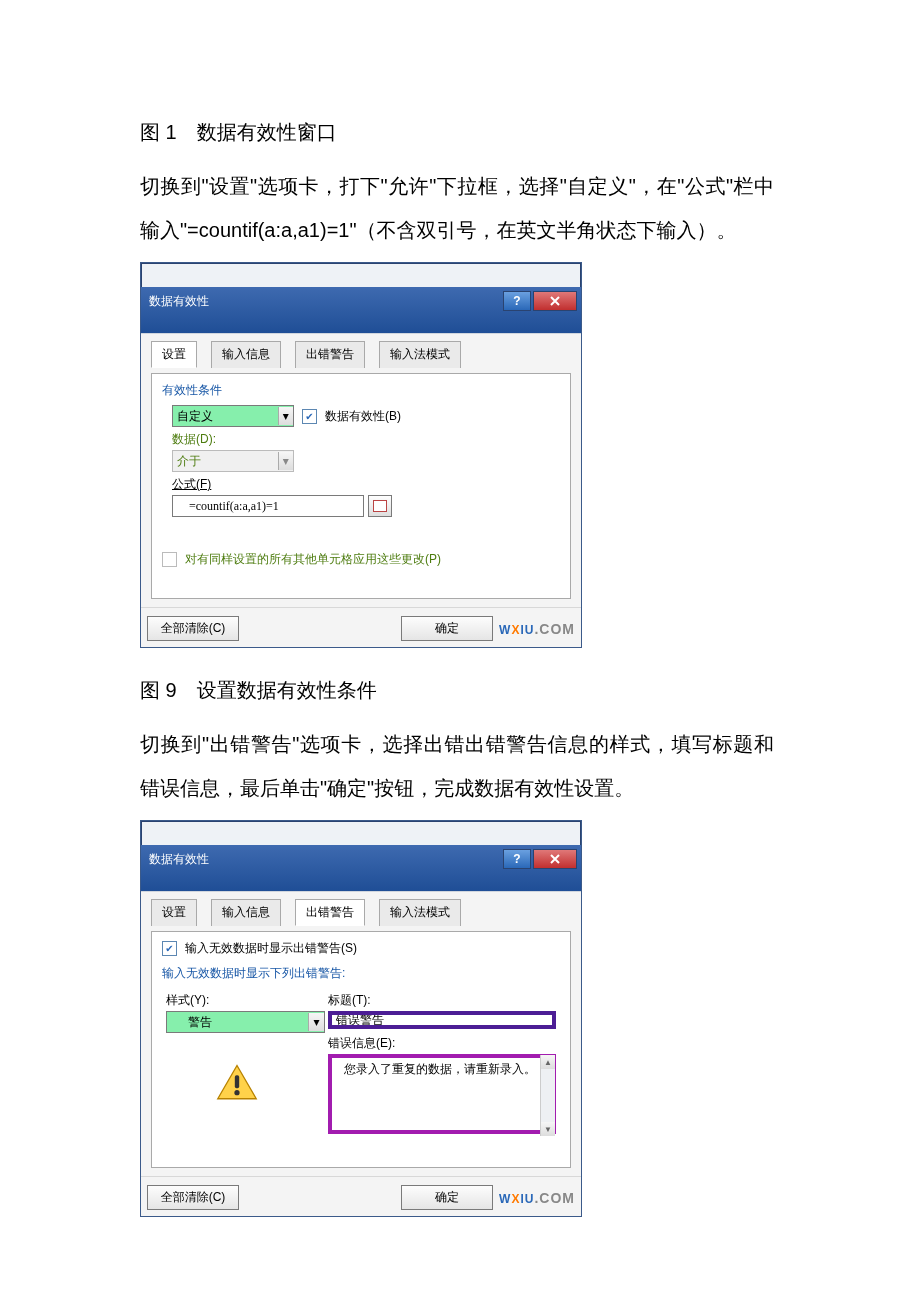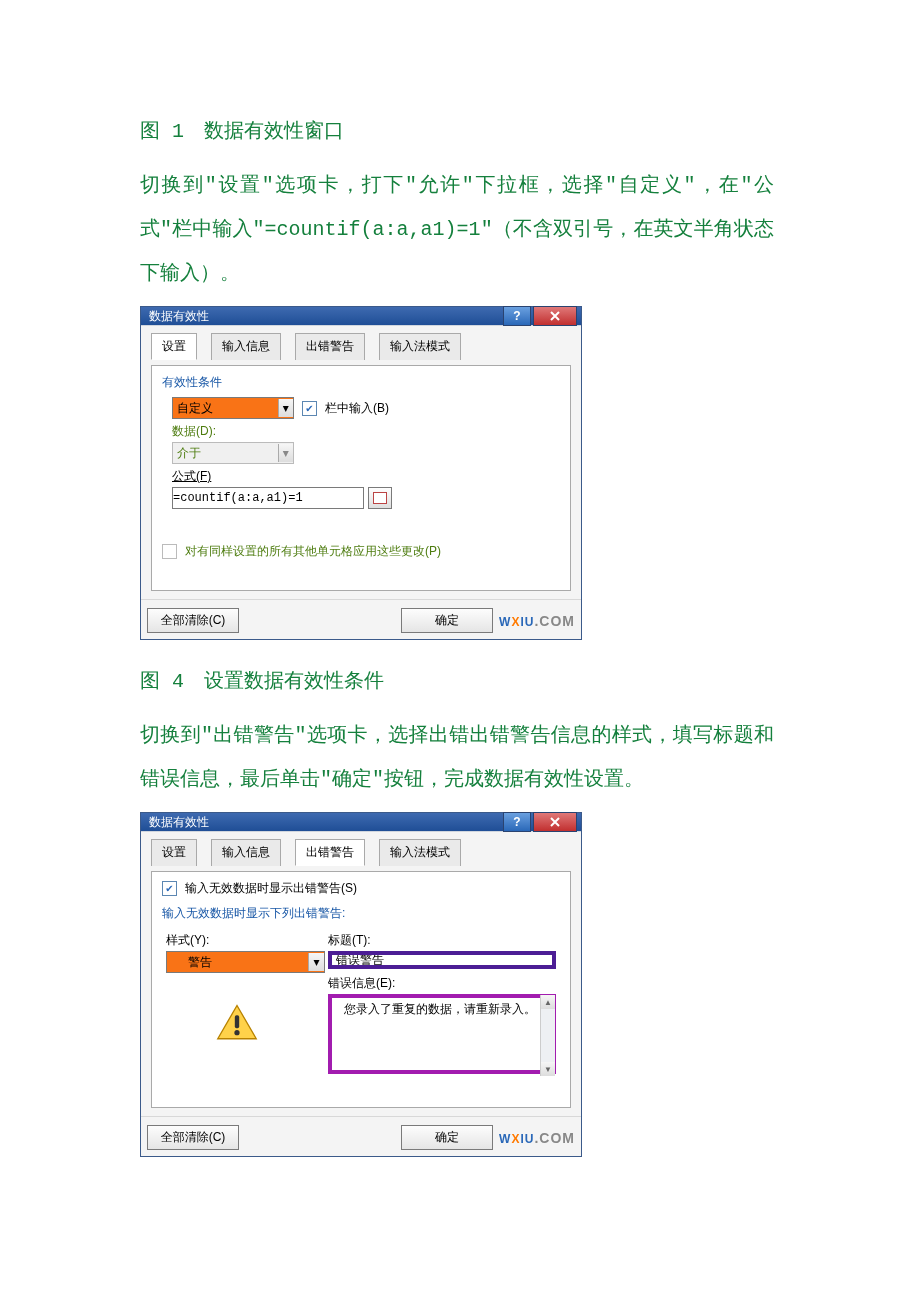--- a/index.html
+++ b/index.html
@@ -7,45 +7,45 @@
     padding: 0;
     background: #fff;
     font-family: "Microsoft YaHei", "SimSun", Arial, sans-serif;
     width: 920px;
   }
   .page {
     padding: 110px 130px 60px 140px;
   }
   .para {
     font-size: 20px;
-    color: #15803d;
+    color: #000000;
     line-height: 2.2;
     margin: 0 16px 10px 0;
     text-align: justify;
-    font-family: Liberation Mono, monospace;
   }
 
   
   .dialog {
     border: 1px solid #3b5a8a;
     width: 440px;
     font-size: 12px;
     font-family: "SimSun", Arial, sans-serif;
     margin: 10px 0 20px 0;
     background: #eef2f6;
     box-shadow: 0 0 0 1px #2a4370 inset;
   }
   .titlebar {
     background: linear-gradient(to bottom, #3e6ab0 0%, #1f4e96 100%);
-    height: 18px;
+    height: 28px;
     display: flex;
     align-items: center;
-    padding: 0 4px 0 8px;
+    padding: 0 4px 18px 8px;
     color: #fff;
     font-size: 12px;
+    margin-top: 24px;
   }
   .titlebar .title-text { flex: 1; }
   .titlebar .winbtn {
     height: 18px;
     border: 1px solid #2a4370;
     display: inline-flex;
     align-items: center;
     justify-content: center;
     margin-left: 2px;
     font-weight: bold;
@@ -97,21 +97,21 @@
     color: #1857a6;
     font-size: 12px;
     margin-bottom: 6px;
   }
   .label { margin: 4px 0 2px 0; }
   .row { display:flex; align-items:center; gap:8px; }
   .combo {
     display: inline-flex;
     align-items: center;
     border: 1px solid #7a7a7a;
-    background: #f97316;
+    background: #86efac;
     height: 20px;
     width: 120px;
   }
   .combo.disabled { background:#f0f0f0; color:#888; border-color:#bbb;}
   .combo input {
     border: none;
     outline: none;
     font-size: 12px;
     width: 100%;
     padding: 2px 4px;
@@ -133,21 +133,21 @@
     color:#2a68b8;
     font-size:10px;
   }
   .disabled-text { color:#4d7c0f; }
   .formula-row {
     display:flex; align-items:center; gap:0;
     margin-top:2px;
   }
   .formula-row input {
     flex:1; height:18px; border:1px solid #7a7a7a;
-    padding:1px 0; font-size:12px; font-family: Liberation Mono, monospace;
+    padding:1px 16px; font-size:12px; font-family: Liberation Serif, serif;
   }
   .ref-btn {
     width:22px; height:20px; border:1px solid #7a7a7a;
     background: linear-gradient(#fefefe,#dedede);
     margin-left:4px;
     display:inline-flex; align-items:center; justify-content:center;
   }
   .ref-btn .refinner {
     width:12px; height:10px; border:1px solid #b44; background:#fff;
   }
@@ -244,21 +244,21 @@
       </div>
       <div class="tabcontent">
         <div class="legend">有效性条件</div>
         <div style="padding-left:10px;">
           <div class="row">
             <div class="combo">
               <input readonly="" value="自定义" style="">
               <span class="arrow">▾</span>
             </div>
             <span class="cbox">✔</span>
-            <span>栏中输入(B)</span>
+            <span>数据有效性(B)</span>
           </div>
           <div class="label disabled-text">数据(D):</div>
           <div class="combo disabled">
             <input class="disabled-text" readonly="" value="介于" style="">
             <span class="arrow">▾</span>
           </div>
           <div class="label" style="text-decoration:underline;">公式(F)</div>
           <div class="formula-row" style="width:220px;">
             <input value="=countif(a:a,a1)=1" style="">
             <span class="ref-btn">
@@ -274,21 +274,21 @@
     </div>
     <div class="bottom-bar">
       <span class="btn">全部清除(C)</span>
       <span class="btn-group">
         <span class="btn">确定</span>
         <span class="watermark"><span>W</span><span class="x">X</span><span>IU</span><span class="gray">.COM</span></span>
       </span>
     </div>
   </div>
 
-  <p class="para">图 4　设置数据有效性条件</p>
+  <p class="para">图 9　设置数据有效性条件</p>
   <p class="para">切换到"出错警告"选项卡，选择出错出错警告信息的样式，填写标题和错误信息，最后单击"确定"按钮，完成数据有效性设置。</p>
 
   <div class="dialog">
     <div class="titlebar">
       <span class="title-text">数据有效性</span>
       <span class="winbtn help-btn">?</span>
       <span class="winbtn close-btn">
         <svg width="12" height="10" viewBox="0 0 12 10">
             <path d="M2 1 L10 9 M10 1 L2 9" stroke="#fff" stroke-width="2"></path>
           </svg>

